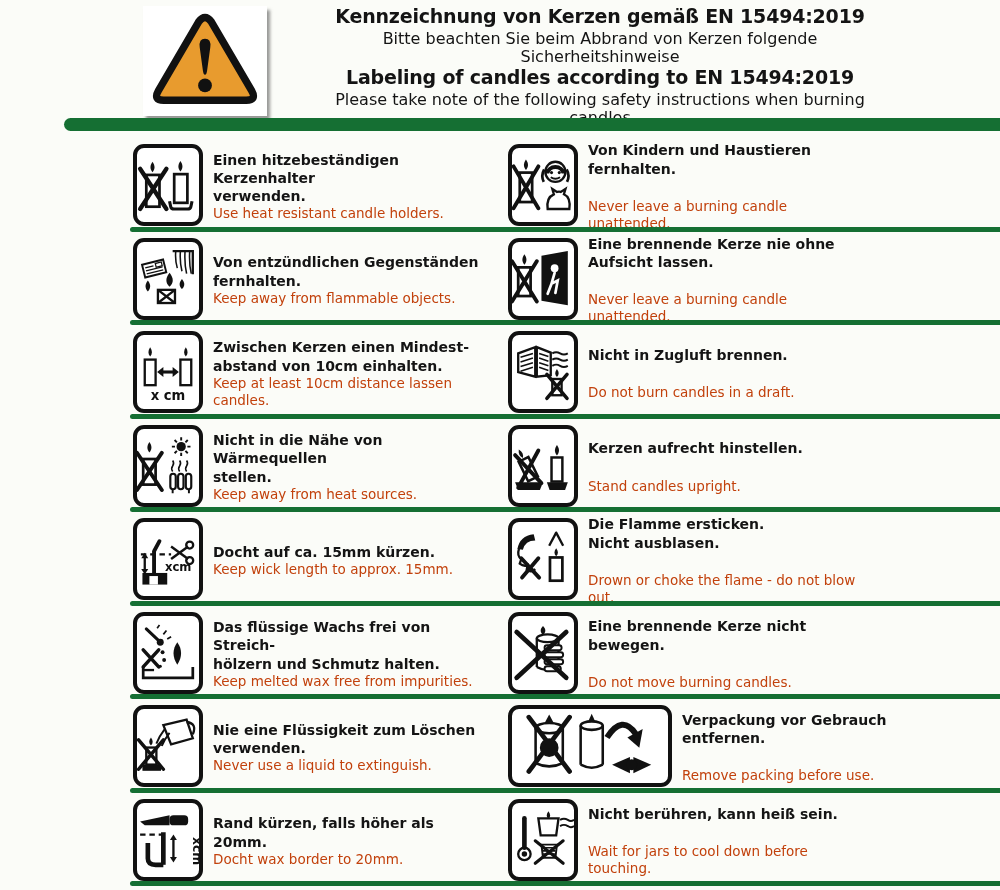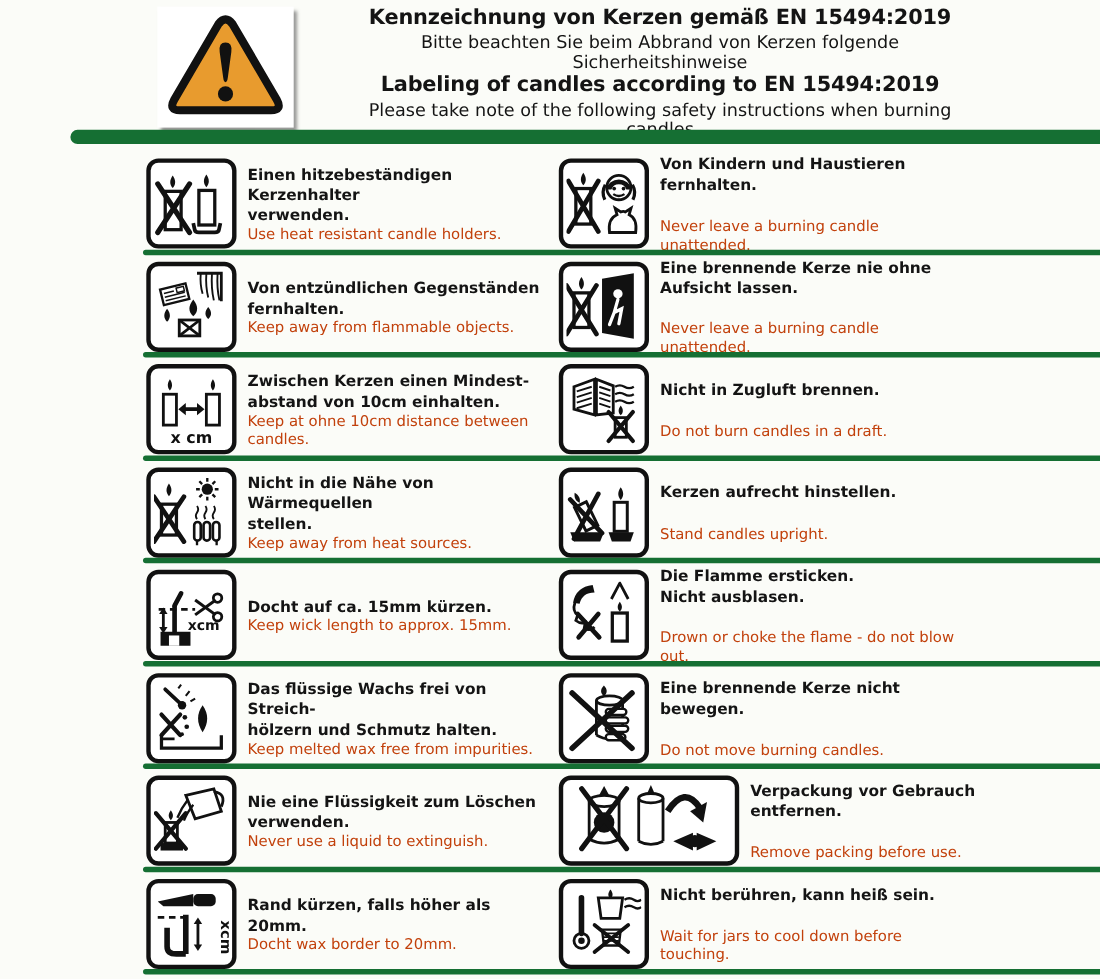--- a/index.html
+++ b/index.html
@@ -31,21 +31,21 @@
   
   .grid { position:absolute; top:138px; left:0; width:1000px; }
   .row { position:relative; height:93.5px; box-sizing:border-box; padding:6px 0 0 133px; display:flex; }
   .row .divider {
     position:absolute; left:130px; right:0; bottom:0; height:5px;
     background:#156f33; border-radius:3px 0 0 3px;
   }
   .item { display:flex; gap:10px; }
   .item.left-col { width:375px; flex:none; }
   .icon-box {
-    width:82px; height:82px; flex:none; box-sizing:border-box;
+    width:70px; height:82px; flex:none; box-sizing:border-box;
     border:4px solid #111; border-radius:11px; background:#fff;
     display:flex; align-items:center; justify-content:center;
   }
   .icon-box.wide { width:164px; }
   .icon-box svg { width:68px; height:68px; }
   .icon-box.wide svg { width:150px; height:68px; }
   .texts {
     display:flex; flex-direction:column; justify-content:center;
     height:84px; box-sizing:border-box; padding-top:1px;
   }
@@ -180,21 +180,21 @@
           <rect x="56" y="24" width="14" height="33" fill="none" stroke="#111" stroke-width="3"></rect>
           <line x1="31" y1="40" x2="49" y2="40" stroke="#111" stroke-width="4"></line>
           <path d="M34 33.5 L26 40 L34 46.5 Z" fill="#111"></path>
           <path d="M46 33.5 L54 40 L46 46.5 Z" fill="#111"></path>
           <text x="40" y="76" font-size="17" font-weight="bold" text-anchor="middle" fill="#111" font-family="DejaVu Sans, sans-serif">x cm</text>
         </svg>
       </div>
       <div class="texts">
         <div class="de">Zwischen Kerzen einen Mindest-
 abstand von 10cm einhalten.</div>
-        <div class="en">Keep at ohne 10cm distance between
+        <div class="en">Keep at least 10cm distance lassen
 candles.</div>
       </div>
     </div>
     <div class="item right-col">
       <div class="icon-box">
         <svg viewBox="0 0 80 80">
           <path d="M8 16 L30 8 L30 46 L8 40 Z" fill="none" stroke="#111" stroke-width="3"></path>
           <path d="M11 21 L27 16 M11 27 L27 22 M11 33 L27 28 M11 39 L27 34" stroke="#111" stroke-width="2" fill="none"></path>
           <path d="M32 8 L50 15 L50 44 L32 46 Z" fill="none" stroke="#111" stroke-width="3"></path>
           <path d="M35 16 L47 20 M35 22 L47 26 M35 28 L47 32 M35 34 L47 38" stroke="#111" stroke-width="2" fill="none"></path>

